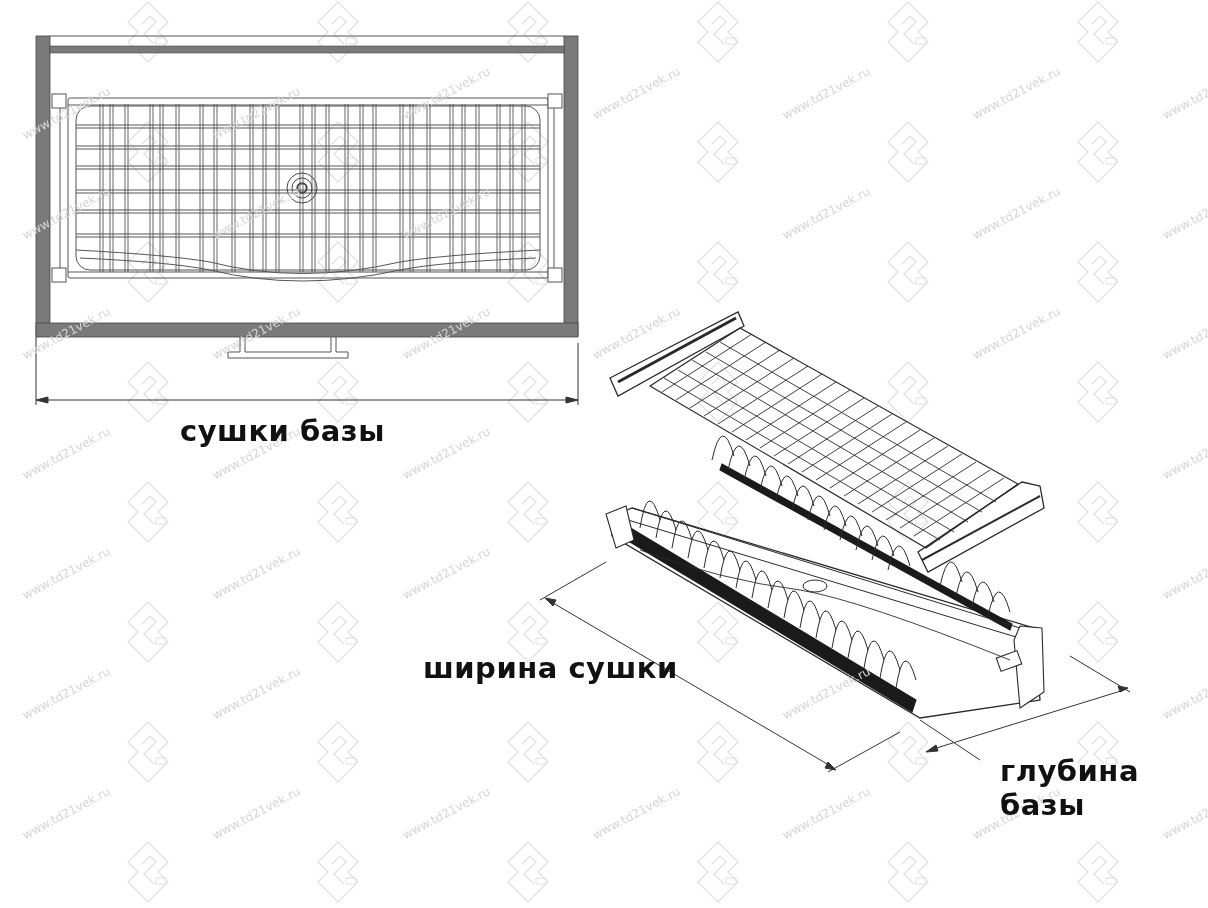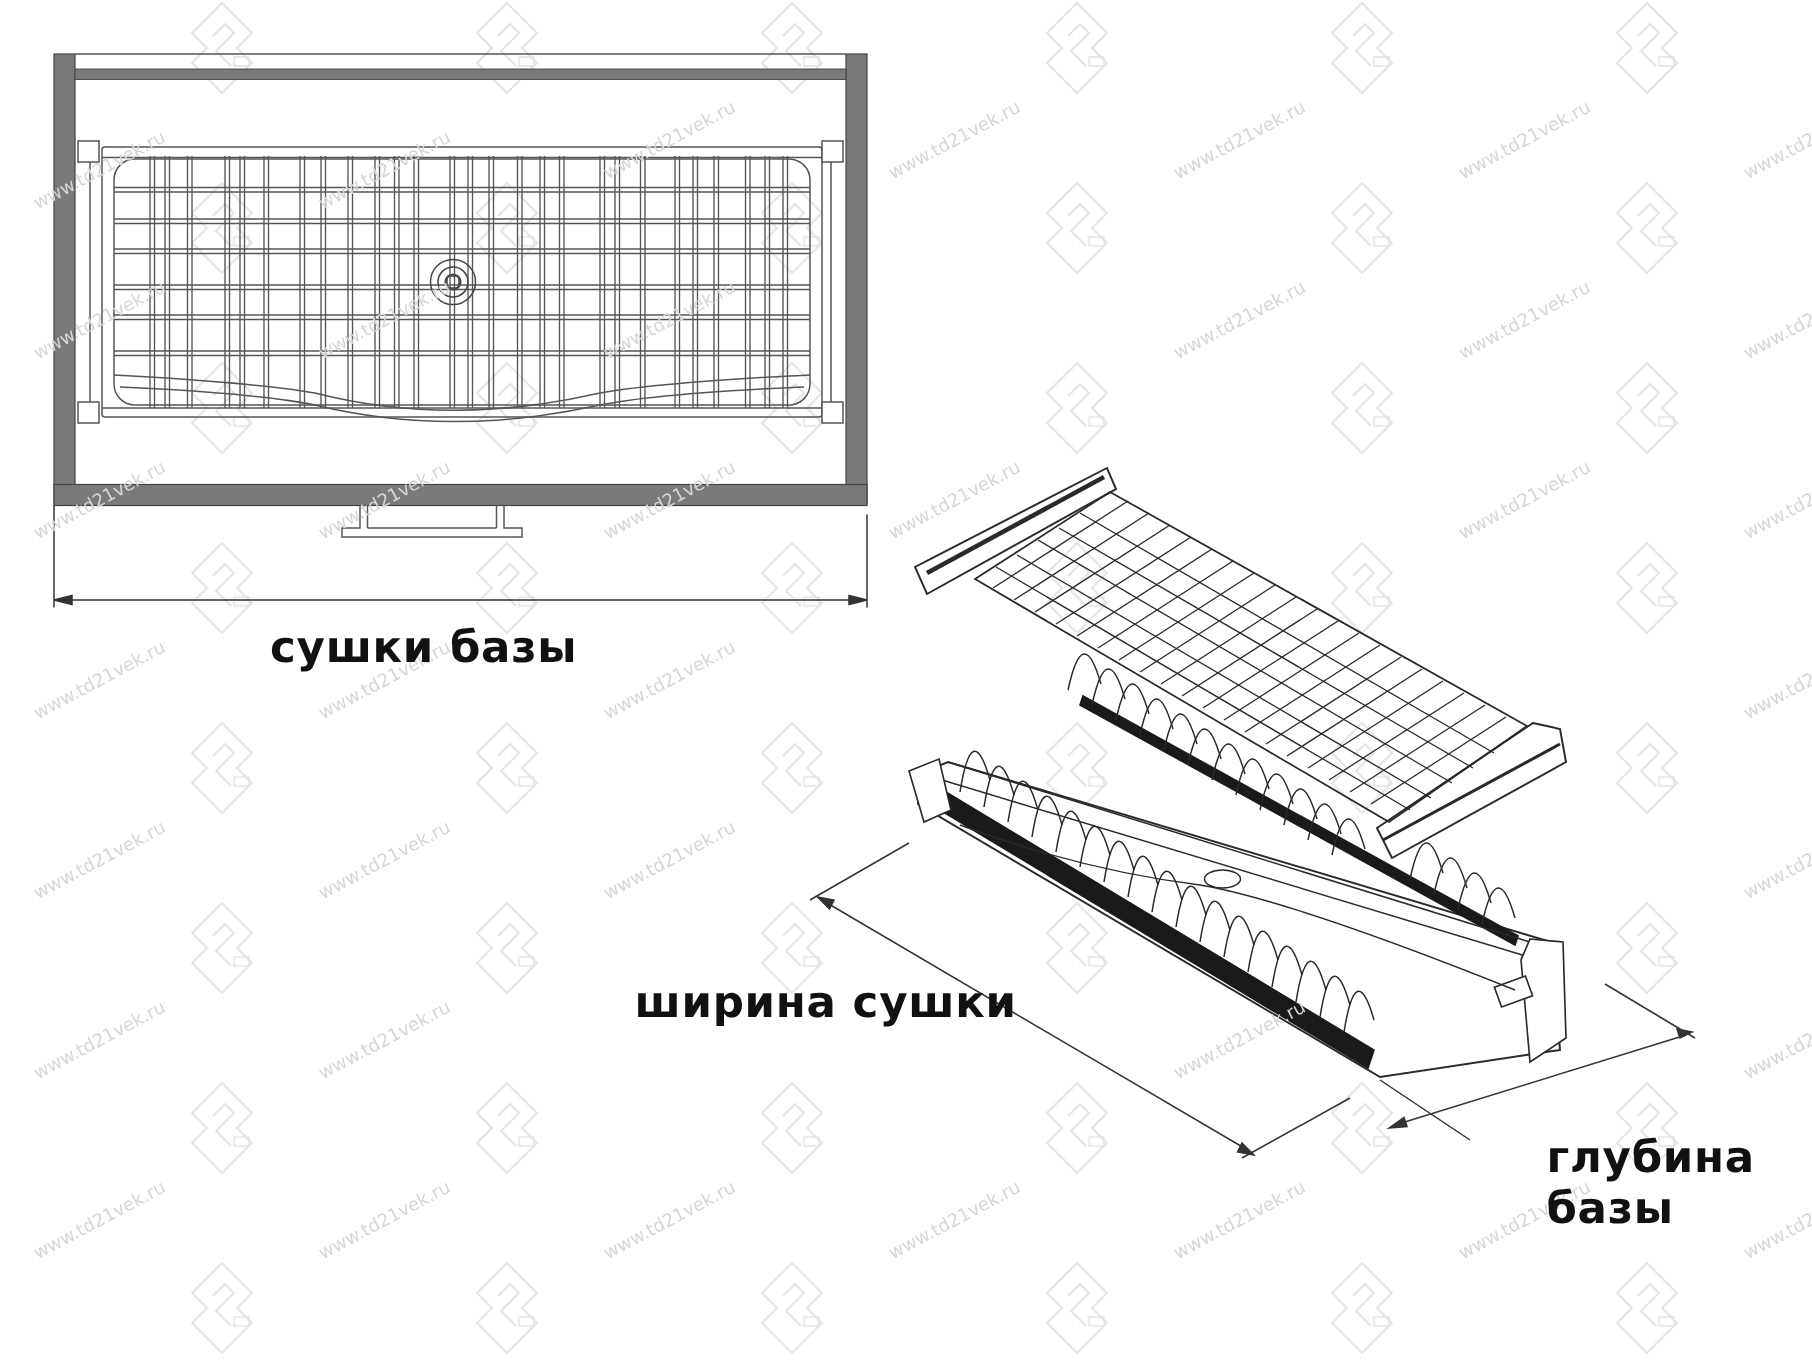--- a/index.html
+++ b/index.html
@@ -3,21 +3,21 @@
 <meta charset="utf-8">
 <style>
   html, body { margin: 0; padding: 0; background: #ffffff; }
   body { width: 1208px; height: 908px; position: relative; overflow: hidden;
          font-family: "DejaVu Sans", sans-serif; }
   #canvas { position: absolute; left: 0; top: 0; width: 1208px; height: 908px; }
   .label { position: absolute; color: #111111; font-family: "DejaVu Sans", sans-serif;
            font-size: 29px; font-weight: bold; letter-spacing: 0.5px; line-height: 34px; white-space: nowrap; }
   #lbl-base { left: 180px; top: 414px; }
   #lbl-width { left: 423px; top: 651px; }
-  #lbl-depth { left: 1031px; top: 754px; }
+  #lbl-depth { left: 1000px; top: 754px; }
   .wm-text { position: absolute; color: #d6d6d6; font-size: 12px; font-family: "DejaVu Sans", sans-serif;
              transform: rotate(-28deg); transform-origin: left top; white-space: nowrap; }
 </style>
 </head>
 <body>
 
 <svg id="canvas" viewBox="0 0 1208 908" xmlns="http://www.w3.org/2000/svg">
   <defs>
     <g id="wm-logo">
       <path d="M0 20 L20 0 L40 20 L30 30 L40 40 L20 60 L0 40 L10 30 Z" fill="none" stroke="#dddddd" stroke-width="1.2"></path>

